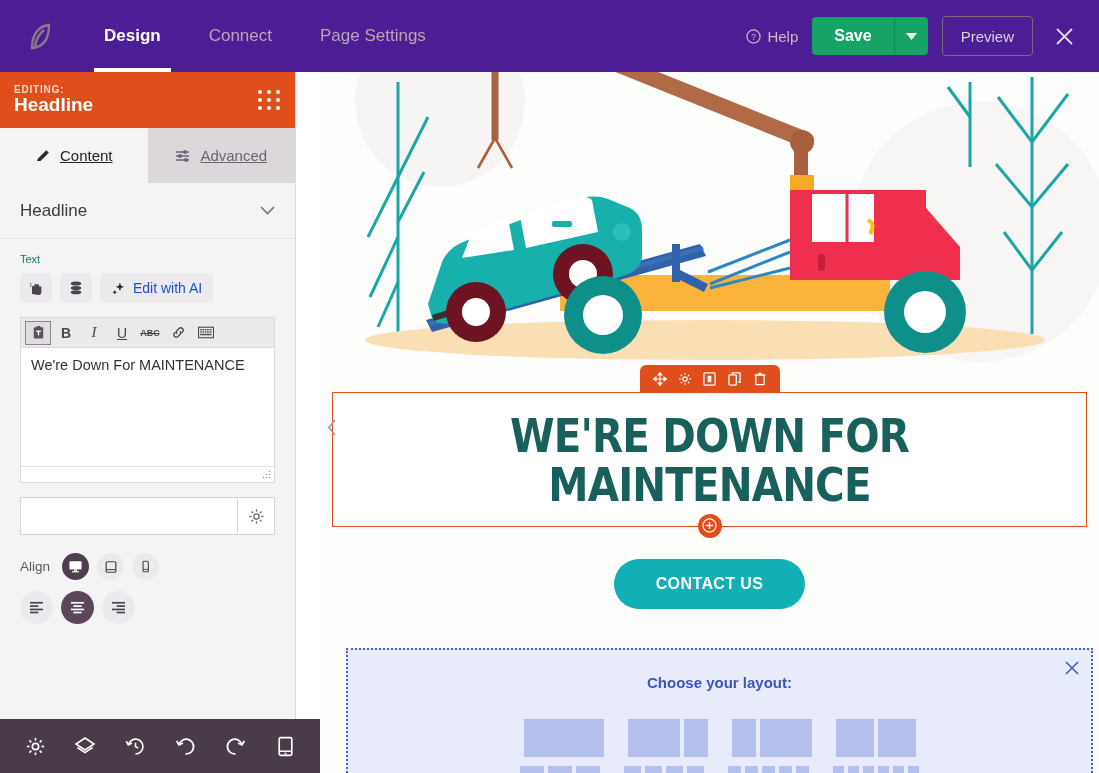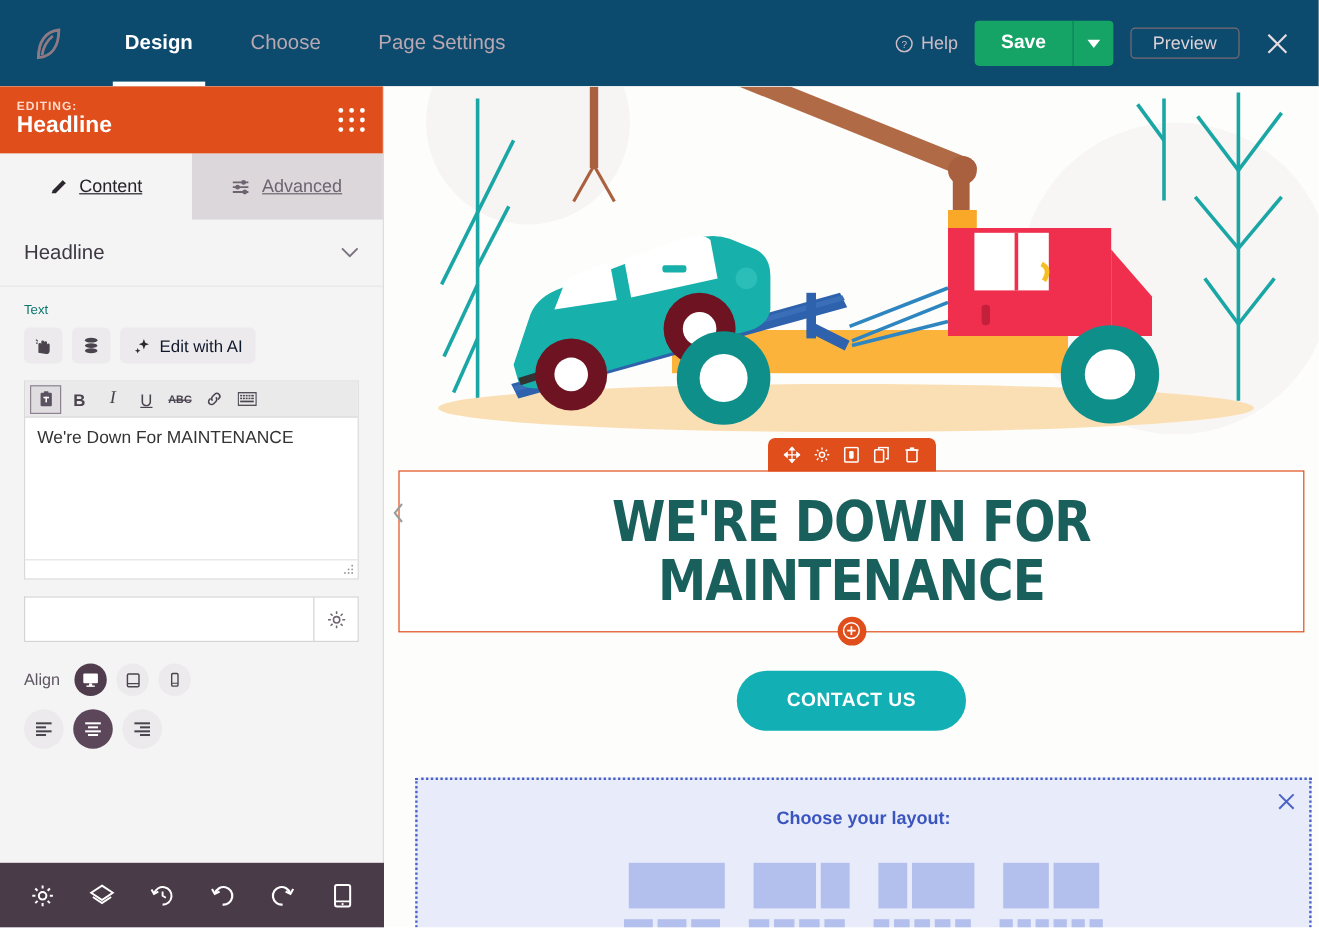--- a/index.html
+++ b/index.html
@@ -7,21 +7,21 @@
     width: 1099px; height: 773px;
     font-family: "Liberation Sans", sans-serif;
     overflow: hidden;
     background: #fff;
   }
   #app { position: relative; width: 1099px; height: 773px; }
 
   
   .topnav {
     position: absolute; left: 0; top: 0; width: 1099px; height: 72px;
-    background: #0c4a6e; display: flex; align-items: center;
+    background: #4c1d95; display: flex; align-items: center;
   }
   .logo-wrap { width: 80px; display: flex; justify-content: center; align-items: center; }
   .nav-tabs { display: flex; align-items: center; height: 72px; }
   .nav-tab {
     position: relative; height: 72px; display: flex; align-items: center;
     padding: 0 24px; color: #b9a7b1; font-size: 17px; cursor: pointer;
   }
   .nav-tab.active { color: #ffffff; font-weight: bold; }
   .nav-tab.active::after {
     content: ""; position: absolute; left: 14px; right: 14px; bottom: 0;
@@ -35,27 +35,27 @@
   .save-btn {
     background: #15a366; color: #fff; font-weight: bold; font-size: 16px;
     padding: 0 22px; height: 38px; display: flex; align-items: center; cursor: pointer;
   }
   .save-caret {
     background: #15a366; width: 34px; height: 38px; display: flex; align-items: center;
     justify-content: center; cursor: pointer; border-left: 1px solid #0d8c55;
   }
   .preview-btn {
     border: 1px solid #7c6b75; border-radius: 4px; color: #ddd2d8; font-size: 15px;
-    padding: 0 18px; height: 26px; display: flex; align-items: center; cursor: pointer;
+    padding: 0 18px; height: 40px; display: flex; align-items: center; cursor: pointer;
   }
   .close-x { width: 34px; height: 34px; display: flex; align-items: center; justify-content: center; cursor: pointer; }
 
   
   .sidebar {
-    position: absolute; left: 0; top: 72px; width: 320px; height: 701px;
+    position: absolute; left: 0; top: 72px; width: 296px; height: 701px;
     background: #f4f4f4; border-right: 1px solid #dcdcdc;
   }
   .editing-header {
     height: 56px; background: #e04e1b; color: #fff; padding: 8px 14px;
     display: flex; align-items: center; justify-content: space-between;
   }
   .editing-label { font-size: 10px; font-weight: bold; letter-spacing: .8px; color: #ffd9c9; }
   .editing-name { font-size: 19px; font-weight: bold; line-height: 1.1; }
   .grip-dots { display: grid; grid-template-columns: repeat(3, 5px); gap: 4px; cursor: grab; }
   .grip-dots i { width: 4px; height: 4px; background: #fff; border-radius: 50%; display: block; }
@@ -72,21 +72,21 @@
     height: 56px; display: flex; align-items: center; justify-content: space-between;
     padding: 0 20px; font-size: 17px; color: #3e3843; cursor: pointer;
     border-bottom: 1px solid #e6e6e6;
   }
   .field { padding: 14px 20px 0 20px; }
   .field-label { font-size: 11px; color: #0f766e; margin-bottom: 8px; }
 
   .ai-row { display: flex; gap: 8px; margin-bottom: 14px; }
   .ai-chip {
     background: #eceaec; border-radius: 5px; height: 30px; display: flex; align-items: center;
-    justify-content: center; cursor: pointer; color: #0f172a;
+    justify-content: center; cursor: pointer; color: #1d4ed8;
   }
   .ai-chip.sq { width: 32px; }
   .ai-chip.wide { padding: 0 11px; gap: 7px; font-size: 14px; }
 
   .rte { border: 1px solid #d9d9d9; background: #fff; }
   .rte-toolbar {
     background: #ebeaeb; border-bottom: 1px solid #d9d9d9; height: 30px;
     display: flex; align-items: center; gap: 2px; padding: 0 4px;
   }
   .rte-btn {
@@ -205,21 +205,21 @@
         <path d="M26 6 C26 20 20 28 9 29 C9 16 15 7 26 6 Z" fill="none" stroke="#8d7a85" stroke-width="2.4"></path>
         <path d="M21 11 C16 15 13 21 12 27" fill="none" stroke="#8d7a85" stroke-width="2.4"></path>
       </svg>
     </div>
 
     <div class="nav-tabs">
       <div class="nav-tab active">
         <span>Design</span>
       </div>
       <div class="nav-tab">
-        <span>Choose</span>
+        <span>Connect</span>
       </div>
       <div class="nav-tab">
         <span>Page Settings</span>
       </div>
     </div>
 
     <div class="nav-right">
       <div class="help-btn">
         <svg width="15" height="15" viewBox="0 0 16 16">
           <circle cx="8" cy="8" r="7" fill="none" stroke="#cbbcc5" stroke-width="1.3"></circle>

